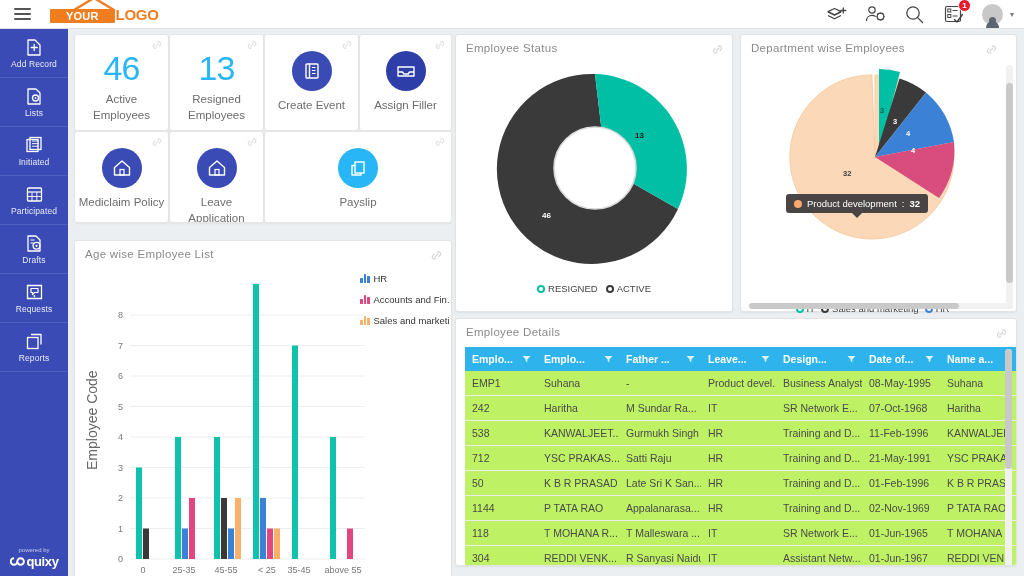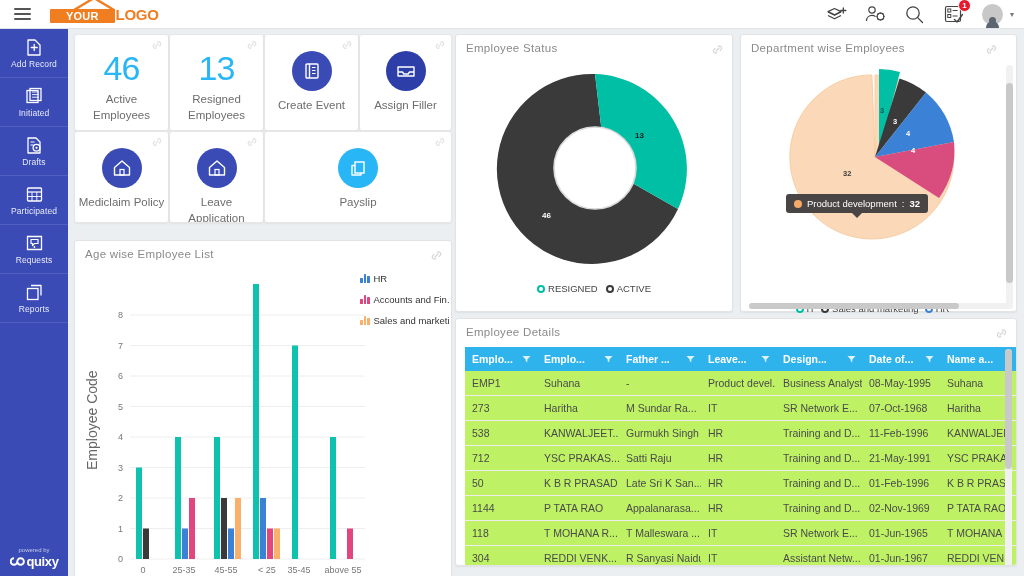--- a/index.html
+++ b/index.html
@@ -202,47 +202,57 @@
         <svg width="19" height="19" viewBox="0 0 19 19">
             <path d="M3 2 h7 l5 5 v10 h-12 Z" fill="none" stroke="#fff" stroke-width="1.3" stroke-linejoin="round"></path>
             <path d="M9.2 6.5 v6 M6.2 9.5 h6" stroke="#fff" stroke-width="1.3" stroke-linecap="round"></path>
           </svg>
       </span>
       <span class="lbl">Add Record</span>
     </div>
     <div class="side-item">
       <span class="side-ico">
         <svg width="19" height="19" viewBox="0 0 19 19">
+            <path d="M3 2 h8 l4 4 v11 h-12 Z" fill="none" stroke="#fff" stroke-width="1.3" stroke-linejoin="round"></path>
+            <circle cx="10.5" cy="11" r="3" fill="none" stroke="#fff" stroke-width="1.3"></circle>
+            <circle cx="10.5" cy="11" r=".9" fill="#fff"></circle>
+          </svg>
+      </span>
+      <span class="lbl">Lists</span>
+    </div>
+    <div class="side-item">
+      <span class="side-ico">
+        <svg width="19" height="19" viewBox="0 0 19 19">
             <rect x="2" y="3.5" width="11" height="12" fill="none" stroke="#fff" stroke-width="1.3"></rect>
             <rect x="5" y="1.5" width="11" height="12" fill="none" stroke="#fff" stroke-width="1.3"></rect>
             <path d="M7 5 h7 M7 7.6 h7 M7 10.2 h7" stroke="#fff" stroke-width=".9"></path>
           </svg>
       </span>
       <span class="lbl">Initiated</span>
+    </div>
+    <div class="side-item">
+      <span class="side-ico">
+        <svg width="19" height="19" viewBox="0 0 19 19">
+            <rect x="2.5" y="3" width="14" height="13" rx="1" fill="none" stroke="#fff" stroke-width="1.3"></rect>
+            <path d="M2.5 7 h14" stroke="#fff" stroke-width="1.2"></path>
+            <path d="M7 7 v9 M11.8 7 v9 M2.5 11.5 h14" stroke="#fff" stroke-width=".9"></path>
+          </svg>
+      </span>
+      <span class="lbl">Participated</span>
     </div>
     <div class="side-item">
       <span class="side-ico">
         <svg width="19" height="19" viewBox="0 0 19 19">
             <path d="M3 2 h8 l4 4 v11 h-12 Z" fill="none" stroke="#fff" stroke-width="1.3" stroke-linejoin="round"></path>
             <path d="M5.5 6 h4 M5.5 9 h3" stroke="#fff" stroke-width="1"></path>
             <circle cx="11.5" cy="11.8" r="3.4" fill="none" stroke="#fff" stroke-width="1.3"></circle>
             <circle cx="11.5" cy="11.8" r="1.1" fill="#fff"></circle>
           </svg>
       </span>
       <span class="lbl">Drafts</span>
-    </div>
-    <div class="side-item">
-      <span class="side-ico">
-        <svg width="19" height="19" viewBox="0 0 19 19">
-            <rect x="2.5" y="3" width="14" height="13" rx="1" fill="none" stroke="#fff" stroke-width="1.3"></rect>
-            <path d="M2.5 7 h14" stroke="#fff" stroke-width="1.2"></path>
-            <path d="M7 7 v9 M11.8 7 v9 M2.5 11.5 h14" stroke="#fff" stroke-width=".9"></path>
-          </svg>
-      </span>
-      <span class="lbl">Participated</span>
     </div>
     <div class="side-item">
       <span class="side-ico">
         <svg width="19" height="19" viewBox="0 0 19 19">
             <path d="M2.5 2.5 h14 v13 h-14 Z" fill="none" stroke="#fff" stroke-width="1.3"></path>
             <path d="M6 5.5 h7 v4 h-3.5 L7.5 11.6 V9.5 H6 Z" fill="none" stroke="#fff" stroke-width="1.2" stroke-linejoin="round"></path>
             <circle cx="9.4" cy="13" r=".9" fill="#fff"></circle>
           </svg>
       </span>
       <span class="lbl">Requests</span>
@@ -636,21 +646,21 @@
           <tr>
             <td>EMP1</td>
             <td>Suhana</td>
             <td>-</td>
             <td>Product devel...</td>
             <td>Business Analyst</td>
             <td>08-May-1995</td>
             <td>Suhana</td>
           </tr>
           <tr>
-            <td>273</td>
+            <td>242</td>
             <td>Haritha</td>
             <td>M Sundar Ra...</td>
             <td>IT</td>
             <td>SR Network E...</td>
             <td>07-Oct-1968</td>
             <td>Haritha</td>
           </tr>
           <tr>
             <td>538</td>
             <td>KANWALJEET...</td>

